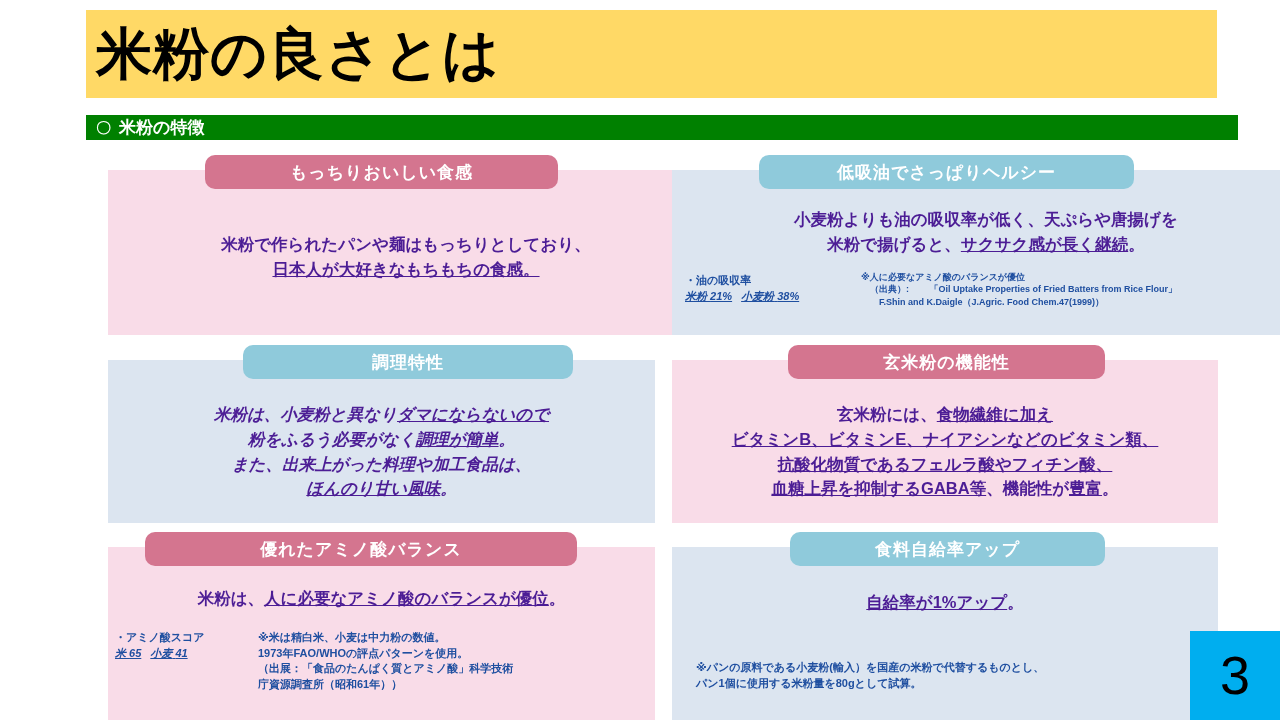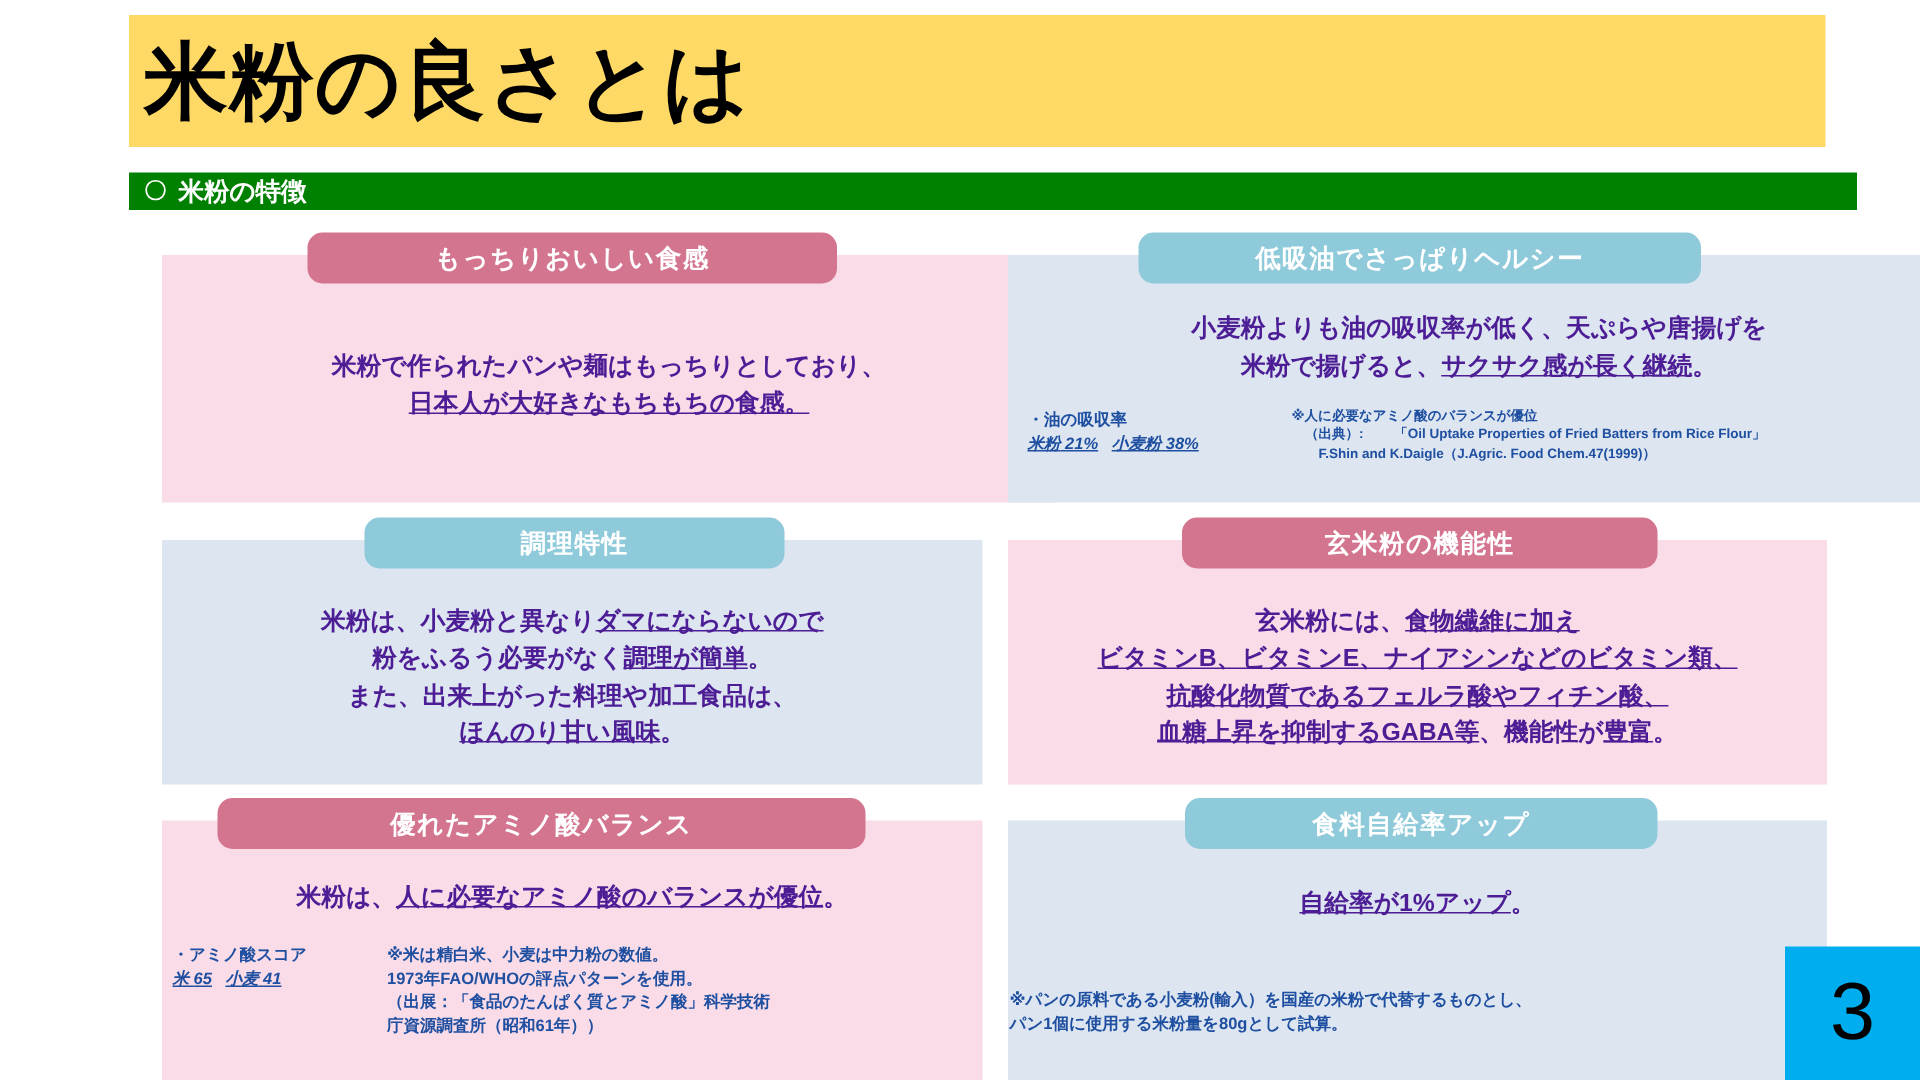--- a/index.html
+++ b/index.html
@@ -195,24 +195,24 @@
     </div>
     <div class="note small" style="left:189px; top:101px;">
       <div>※人に必要なアミノ酸のバランスが優位</div>
       <div class="ind">（出典）:</div>
       <div class="ind2">「Oil Uptake Properties of Fried Batters from  Rice Flour」</div>
       <div class="ind2">F.Shin and K.Daigle（J.Agric. Food Chem.47(1999)）</div>
     </div>
   </div>
 
   <div class="card blue" style="left:108px; top:205px; width:547px; height:163px;">
-    <div class="pill blue" style="left:135px; width:280px;">
+    <div class="pill blue" style="left:135px; width:330px;">
       <span class="pill-label">調理特性</span>
     </div>
-    <div class="body" style="top:42px;">
+    <div class="body" style="top:42px;font-style:italic;">
       <div>米粉は、小麦粉と異なり<span class="u">ダマにならないので</span></div>
       <div>粉をふるう必要がなく<span class="u">調理が簡単</span>。</div>
       <div>また、出来上がった料理や加工食品は、</div>
       <div><span class="u">ほんのり甘い風味</span>。</div>
     </div>
   </div>
 
   <div class="card pink" style="left:672px; top:205px; width:546px; height:163px;">
     <div class="pill pink" style="left:116px; width:317px;">
       <span class="pill-label">玄米粉の機能性</span>
@@ -248,21 +248,21 @@
     </div>
   </div>
 
   <div class="card blue" style="left:672px; top:392px; width:546px; height:175px;">
     <div class="pill blue" style="left:118px; width:315px;">
       <span class="pill-label">食料自給率アップ</span>
     </div>
     <div class="body" style="top:43px;">
       <div><span class="u">自給率が1%アップ</span>。</div>
     </div>
-    <div class="note" style="left:1px; top:113px;">
+    <div class="note" style="left:24px; top:113px;">
       <div>※パンの原料である小麦粉(輸入）を国産の米粉で代替するものとし、</div>
       <div>パン1個に使用する米粉量を80gとして試算。</div>
     </div>
   </div>
 
 </div>
 
 <div id="page-badge">
   <div id="page-number">3</div>
 </div>

